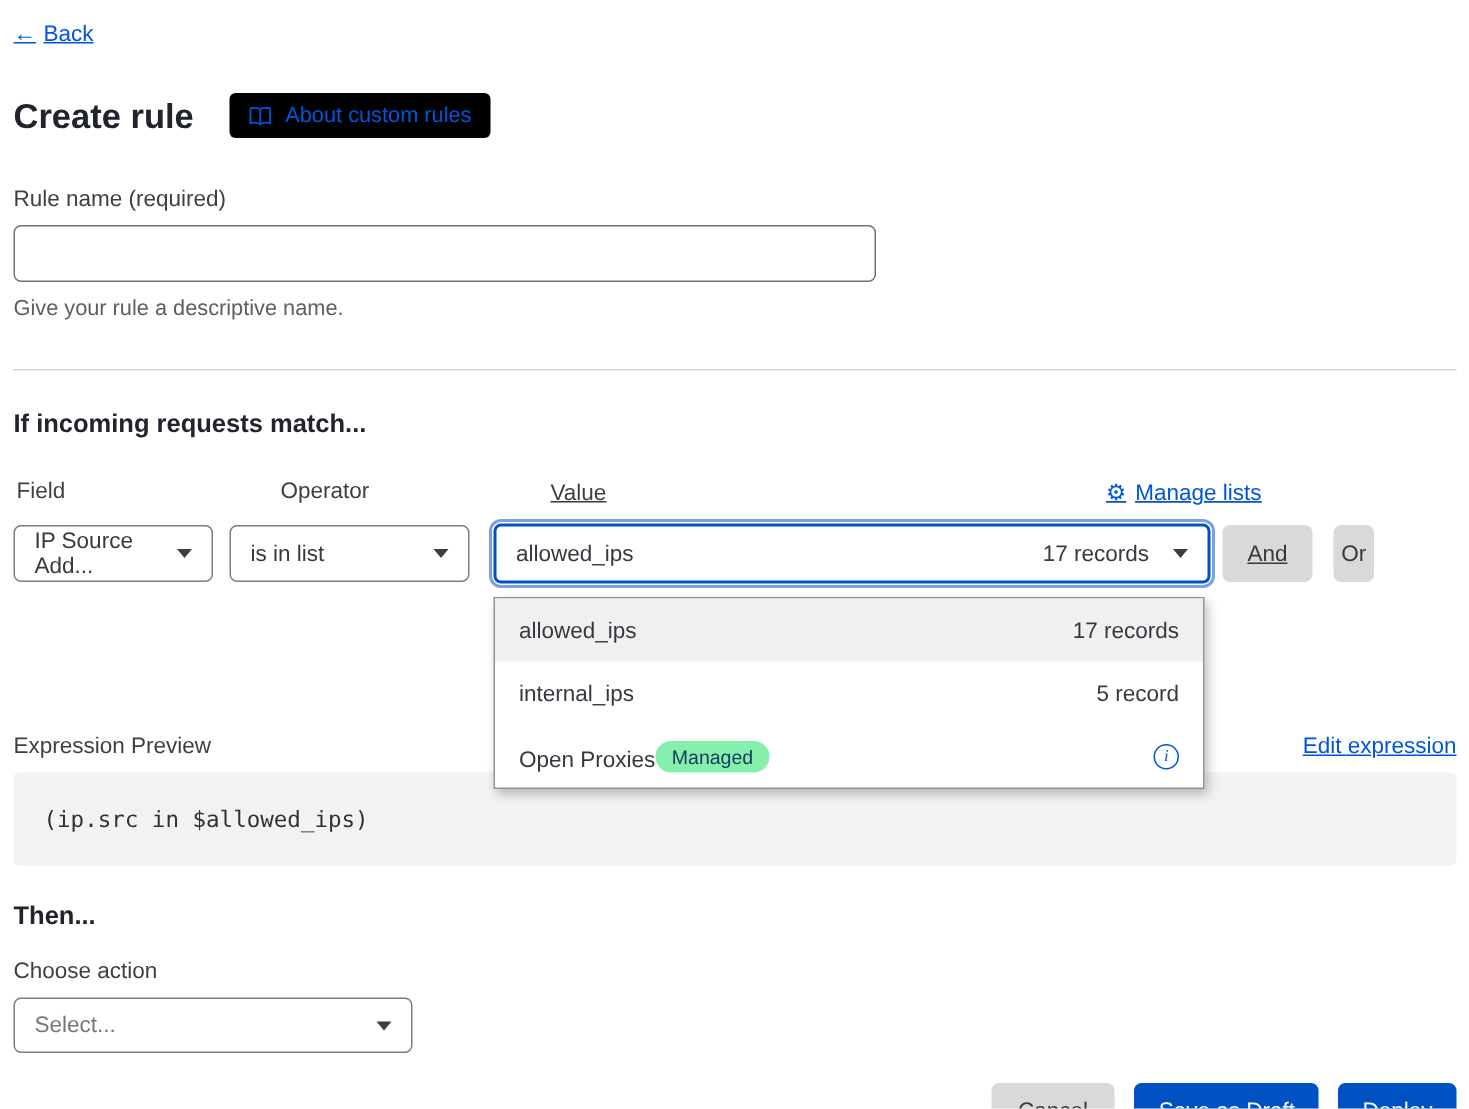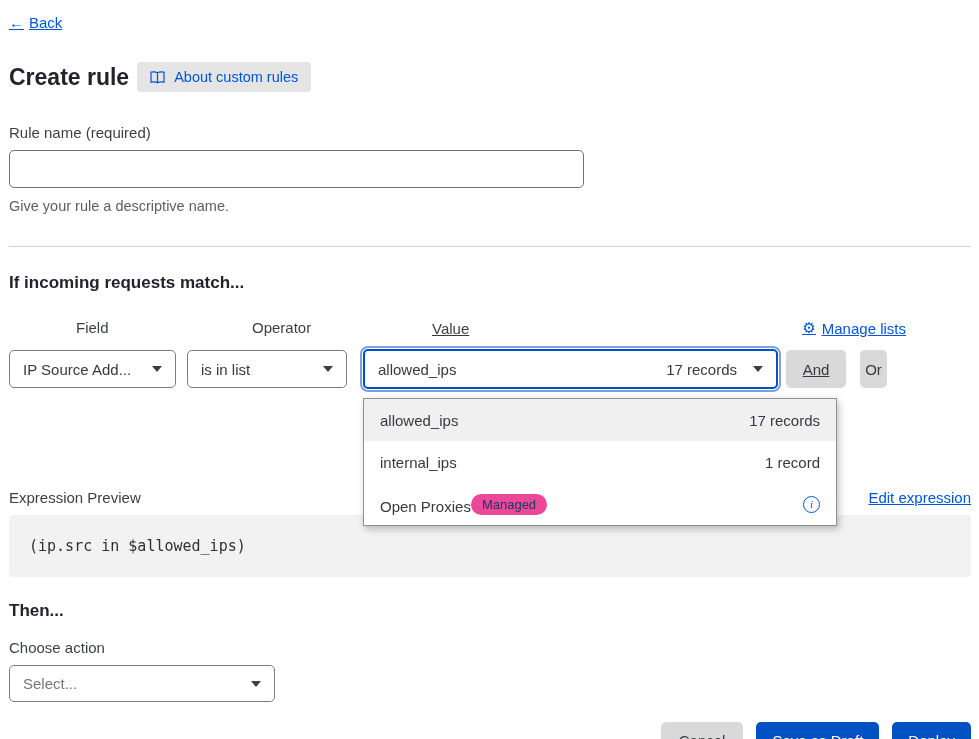--- a/index.html
+++ b/index.html
@@ -20,27 +20,27 @@
     font-size: 15px;
   }
   .back-link {
     display: inline-flex;
     align-items: center;
     gap: 5px;
     font-size: 15px;
   }
   .back-arrow { text-decoration: none; display: inline-block; }
 
-  .title-row { display: flex; align-items: center; gap: 8px; margin-top: 30px; }
+  .title-row { display: flex; align-items: center; gap: 24px; margin-top: 30px; }
   .page-title { font-size: 23px; font-weight: bold; color: #21242c; }
   .about-chip {
     display: inline-flex;
     align-items: center;
     gap: 9px;
-    background: #e5e5e5;
+    background: #000000;
     color: #0055dc;
     font-size: 14.5px;
     padding: 7px 13px;
     border-radius: 4px;
     cursor: pointer;
   }
 
   .field-label { font-size: 15px; color: #3c3f44; }
   .rule-name-label { margin-top: 32px; display: block; }
   .rule-name-input {
@@ -52,21 +52,21 @@
     font-size: 15px;
     padding: 0 12px;
     font-family: "Liberation Sans", sans-serif;
   }
   .helper-text { margin-top: 10px; font-size: 14.5px; color: #5b5e63; }
 
   .divider { border: none; border-top: 1px solid #cfd1d4; margin-top: 32px; }
 
   .section-title { margin-top: 26px; font-size: 17px; font-weight: bold; color: #21242c; }
 
-  .labels-row { display: flex; margin-top: 26px; justify-content: center; }
+  .labels-row { display: flex; margin-top: 26px; }
   .label-cell-field { width: 178px; padding-left: 2px; }
   .label-cell-operator { width: 176px; }
   .label-cell-value {
     width: 478px;
     display: flex;
     justify-content: space-between;
     align-items: center;
     padding-left: 4px;
     text-decoration: underline;
   }
@@ -85,31 +85,31 @@
     border-radius: 5px;
     background: #fff;
     display: flex;
     align-items: center;
     justify-content: space-between;
     padding: 0 13px;
     font-size: 15px;
     color: #36393f;
     cursor: pointer;
   }
-  .field-select { width: 167px; margin-right: 11px; }
+  .field-select { width: 133px; margin-right: 11px; }
   .operator-select { width: 160px; margin-right: 16px; }
   .chevron {
     width: 0; height: 0;
     border-left: 5px solid transparent;
     border-right: 5px solid transparent;
     border-top: 6px solid #3a3d42;
     flex: none;
   }
 
-  .value-wrap { position: relative; width: 415px; margin-right: 8px; }
+  .value-wrap { position: relative; width: 478px; margin-right: 8px; }
   .value-combobox {
     height: 40px;
     border: 2px solid #0051c3;
     outline: 2px solid #7aa3dd;
     outline-offset: 1px;
     border-radius: 5px;
     background: #fff;
     display: flex;
     align-items: center;
     padding: 0 13px;
@@ -147,21 +147,21 @@
     display: flex;
     align-items: center;
     justify-content: space-between;
     padding: 0 16px;
     font-size: 15px;
     cursor: pointer;
   }
   .dropdown-row.selected { background: #f0f0f0; }
   .row-left { display: flex; align-items: flex-end; }
   .managed-badge {
-    background: #ec4899;
+    background: #86efac;
     color: #123d63;
     font-size: 13px;
     padding: 3px 11px;
     border-radius: 11px;
   }
   .info-icon {
     width: 17px; height: 17px;
     border: 1.5px solid #0055dc;
     border-radius: 50%;
     color: #0055dc;
@@ -276,21 +276,21 @@
         <span class="chevron"></span>
       </div>
 
       <div class="dropdown">
         <div class="dropdown-row selected">
           <span>allowed_ips</span>
           <span>17 records</span>
         </div>
         <div class="dropdown-row">
           <span>internal_ips</span>
-          <span>1 record</span>
+          <span>5 record</span>
         </div>
         <div class="dropdown-row">
           <span class="row-left">
             <span>Open Proxies</span>
             <span class="managed-badge">Managed</span>
           </span>
           <span class="info-icon">i</span>
         </div>
       </div>
     </div>

